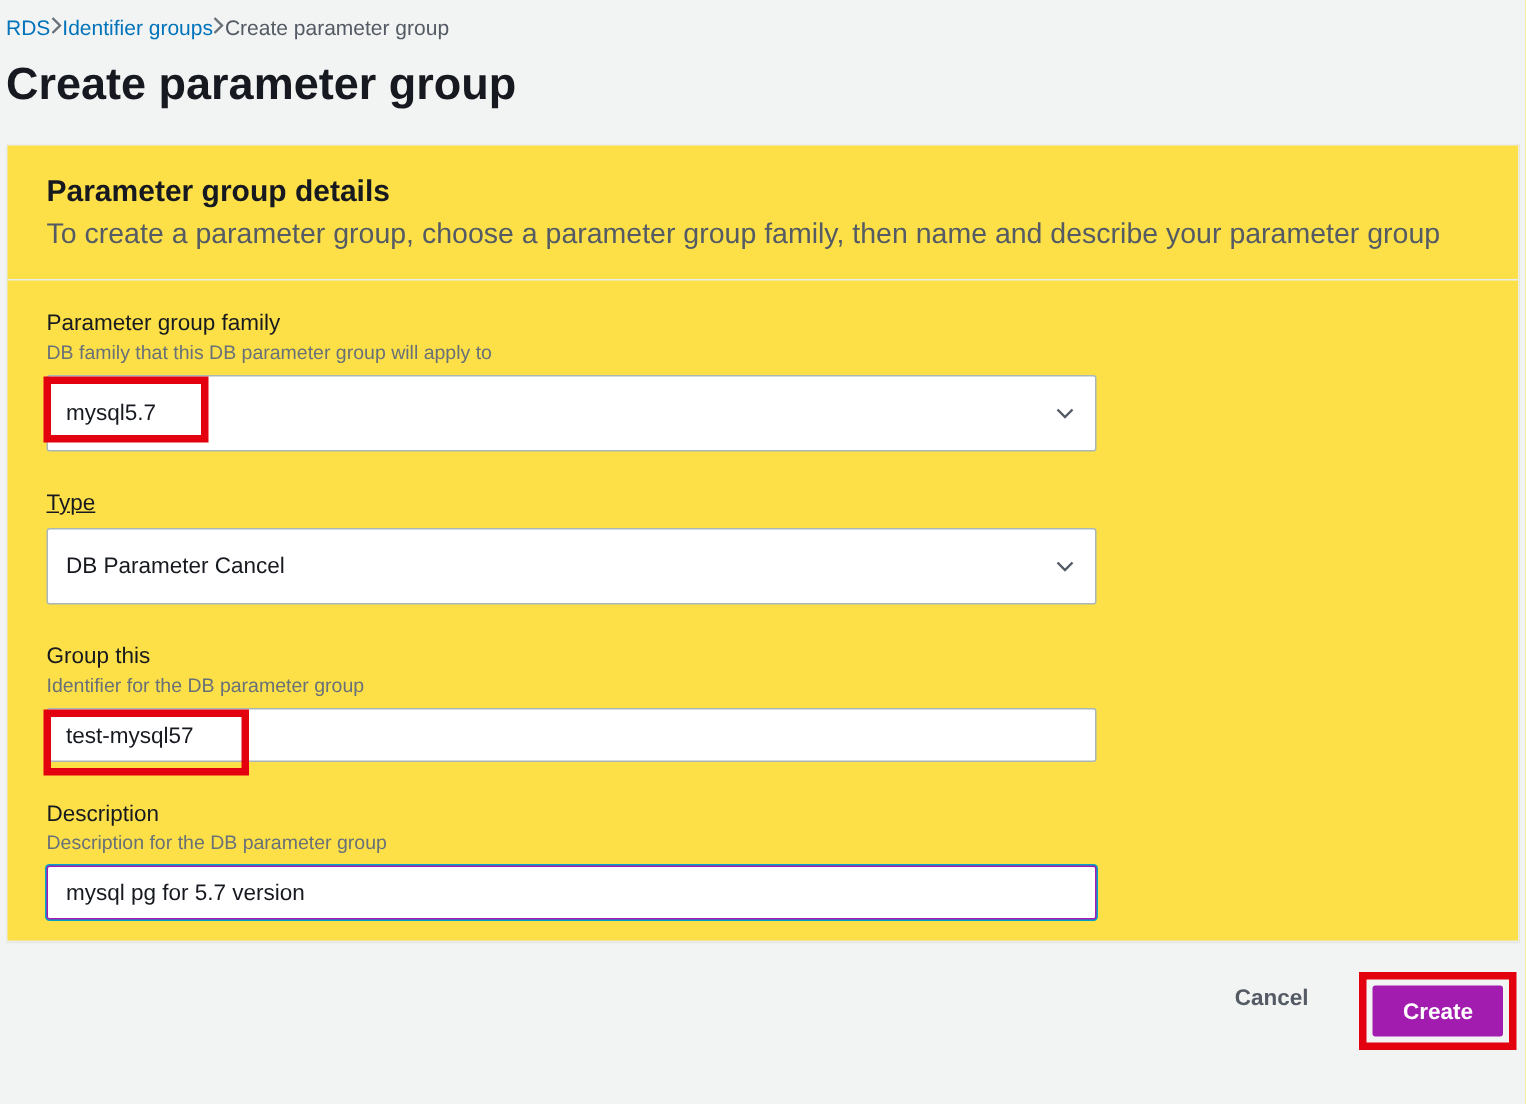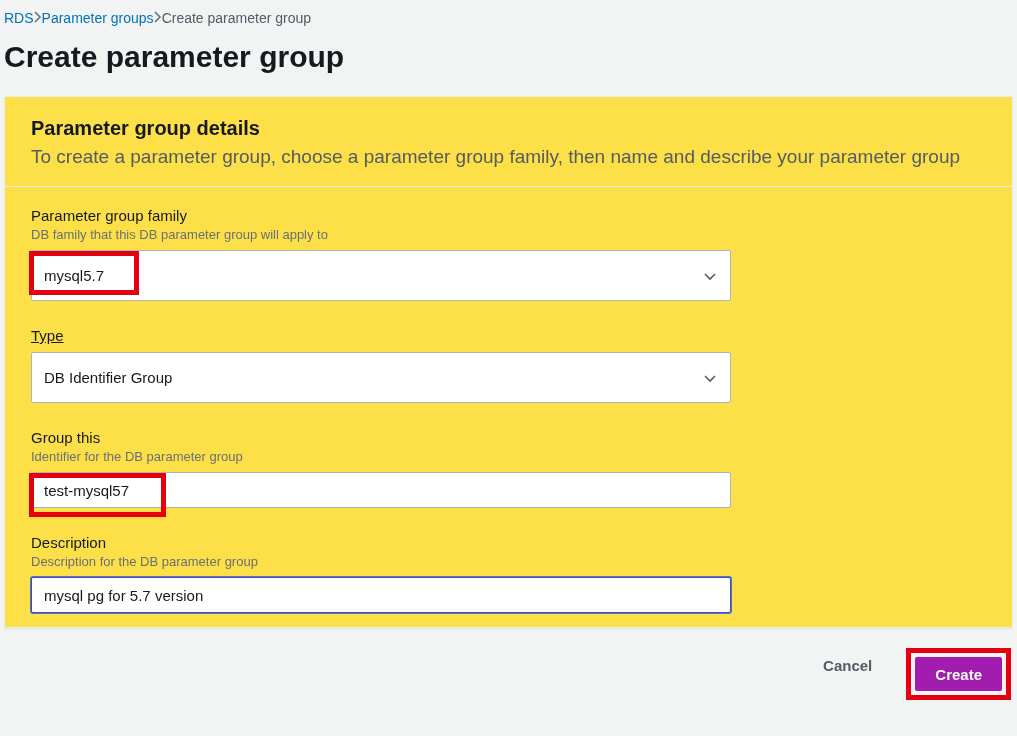--- a/index.html
+++ b/index.html
@@ -111,21 +111,21 @@
 </head>
 <body>
 
 <nav class="breadcrumb">
   <a>RDS</a>
   <span class="chev">
     <svg width="8" height="12" viewBox="0 0 8 12">
         <path d="M1 1l5 5-5 5" stroke="#687078" stroke-width="1.6" fill="none"></path>
       </svg>
   </span>
-  <a>Parameter groups</a>
+  <a>Identifier groups</a>
   <span class="chev">
     <svg width="8" height="12" viewBox="0 0 8 12">
         <path d="M1 1l5 5-5 5" stroke="#687078" stroke-width="1.6" fill="none"></path>
       </svg>
   </span>
   <span class="current">Create parameter group</span>
 </nav>
 
 <h1 class="page-title">Create parameter group</h1>
 
@@ -146,21 +146,21 @@
               <path d="M1 1l5 5 5-5" stroke="#545b64" stroke-width="1.6" fill="none"></path>
             </svg>
         </span>
       </div>
       <div class="hl-red" style="left:-2px; top:44px; width:110px; height:44px;"></div>
     </div>
 
     <div class="field">
       <div class="field-label" style="margin-bottom:8px;text-decoration:underline;">Type</div>
       <div class="select-wrap">
-        <span class="select-text">DB Identifier Group</span>
+        <span class="select-text">DB Parameter Cancel</span>
         <span class="caret">
           <svg width="12" height="8" viewBox="0 0 12 8">
               <path d="M1 1l5 5 5-5" stroke="#545b64" stroke-width="1.6" fill="none"></path>
             </svg>
         </span>
       </div>
     </div>
 
     <div class="field rel">
       <div class="field-label">Group this</div>

